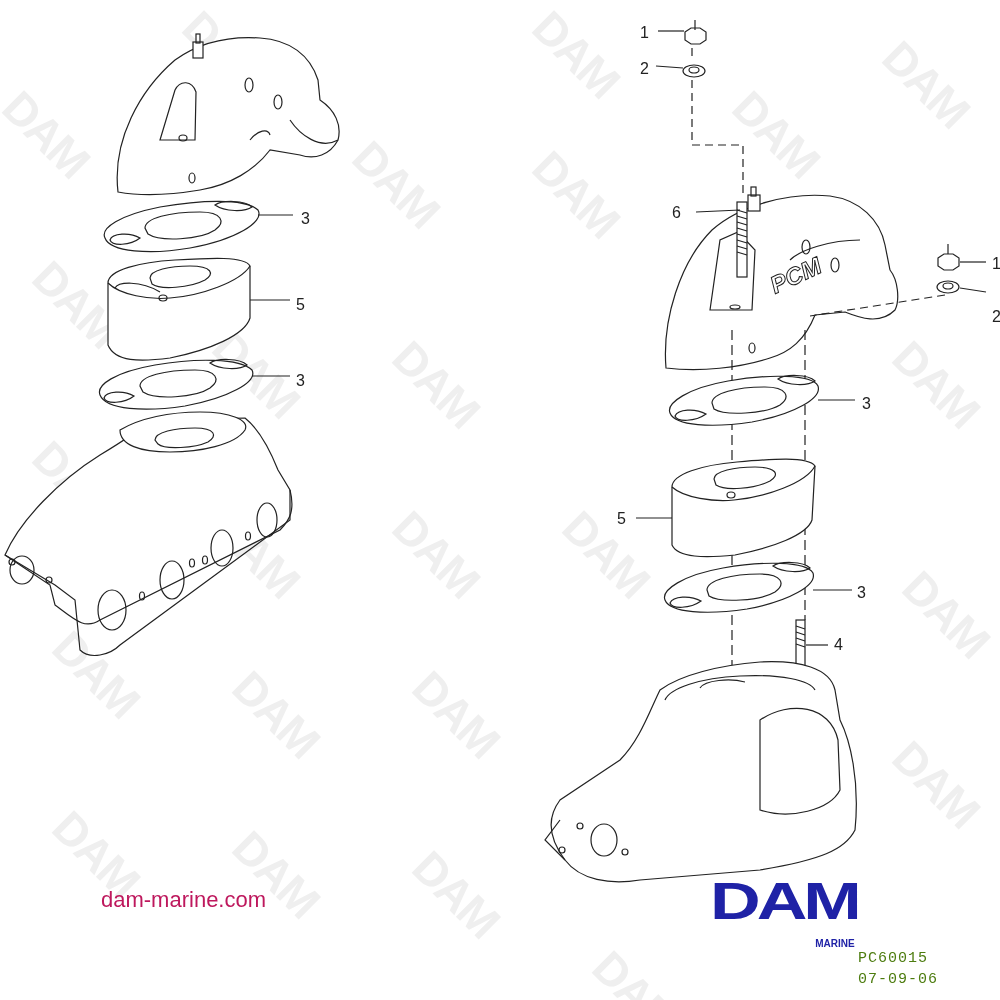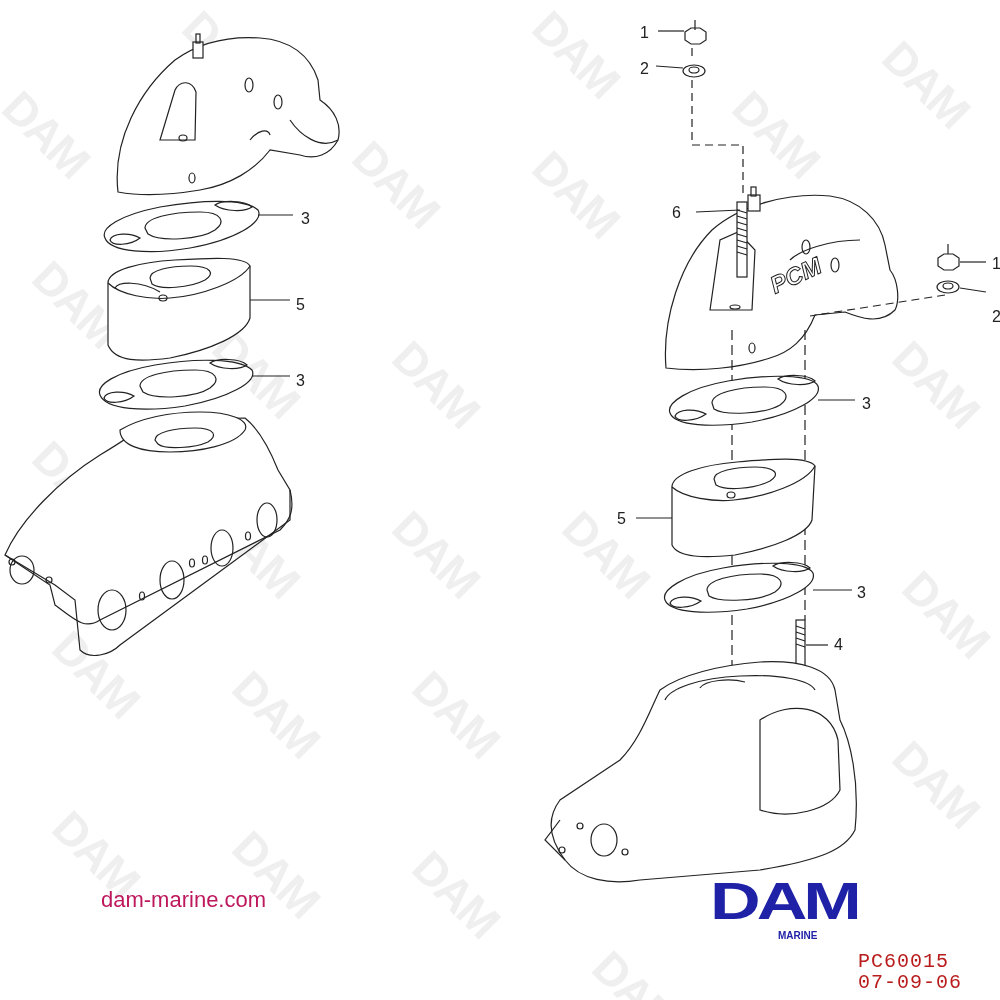--- a/index.html
+++ b/index.html
@@ -3,22 +3,22 @@
 <meta charset="utf-8">
 <style>
   html, body { margin:0; padding:0; background:#ffffff; }
   body { width:1000px; height:1000px; position:relative; overflow:hidden; font-family:"Liberation Sans", sans-serif; }
   .wm { position:absolute; font-family:"Liberation Sans", sans-serif; font-weight:900; font-size:46px; color:#efefef; transform:rotate(45deg); transform-origin:left top; letter-spacing:-2px; pointer-events:none; }
   svg.draw { position:absolute; left:0; top:0; }
   .callout { position:absolute; font-size:16px; color:#222; }
   .site { position:absolute; left:101px; top:887px; font-size:22px; color:#be185d; }
   .logo { position:absolute; left:710px; top:876px; width:182px; }
   .logo-text { font-family:"Liberation Sans", sans-serif; font-weight:900; font-size:52px; color:#1f22a6; letter-spacing:-3px; transform:scaleX(1.35); transform-origin:left; line-height:50px; }
-  .logo-sub { font-size:10px; font-weight:bold; color:#1f22a6; margin-left:68px; margin-top:4px; }
-  .code { position:absolute; left:858px; font-family:"Liberation Mono", monospace; font-size:20px; color:#b91c1c; letter-spacing:1px; }
+  .logo-sub { font-size:10px; font-weight:bold; color:#1f22a6; margin-left:68px; margin-top:12px;text-align:center; }
+  .code { position:absolute; left:858px; font-family:"Liberation Mono", monospace; font-size:15px; color:#4d7c0f; letter-spacing:1px; }
 </style>
 </head>
 <body>
 
 <div class="wm" style="left:30px;top:80px">DAM</div>
 <div class="wm" style="left:210px;top:0px">DAM</div>
 <div class="wm" style="left:380px;top:130px">DAM</div>
 <div class="wm" style="left:560px;top:0px">DAM</div>
 <div class="wm" style="left:560px;top:140px">DAM</div>
 <div class="wm" style="left:760px;top:80px">DAM</div>

